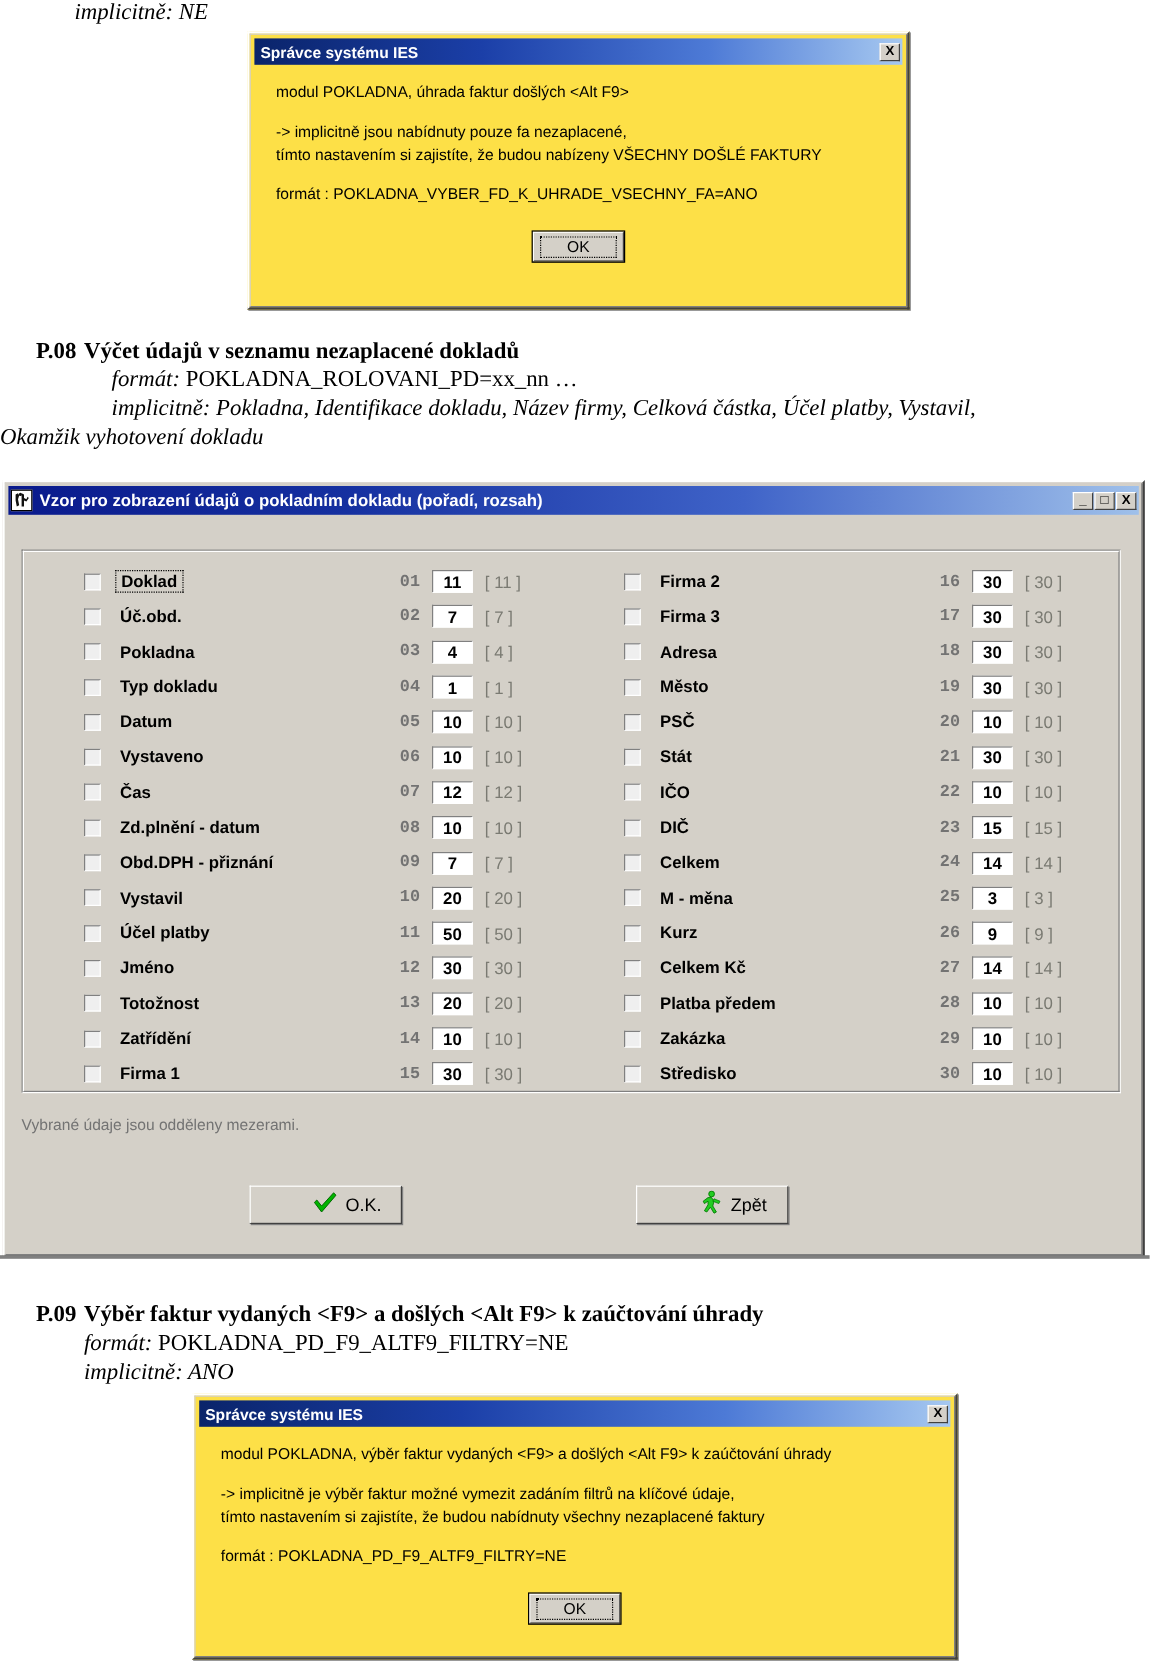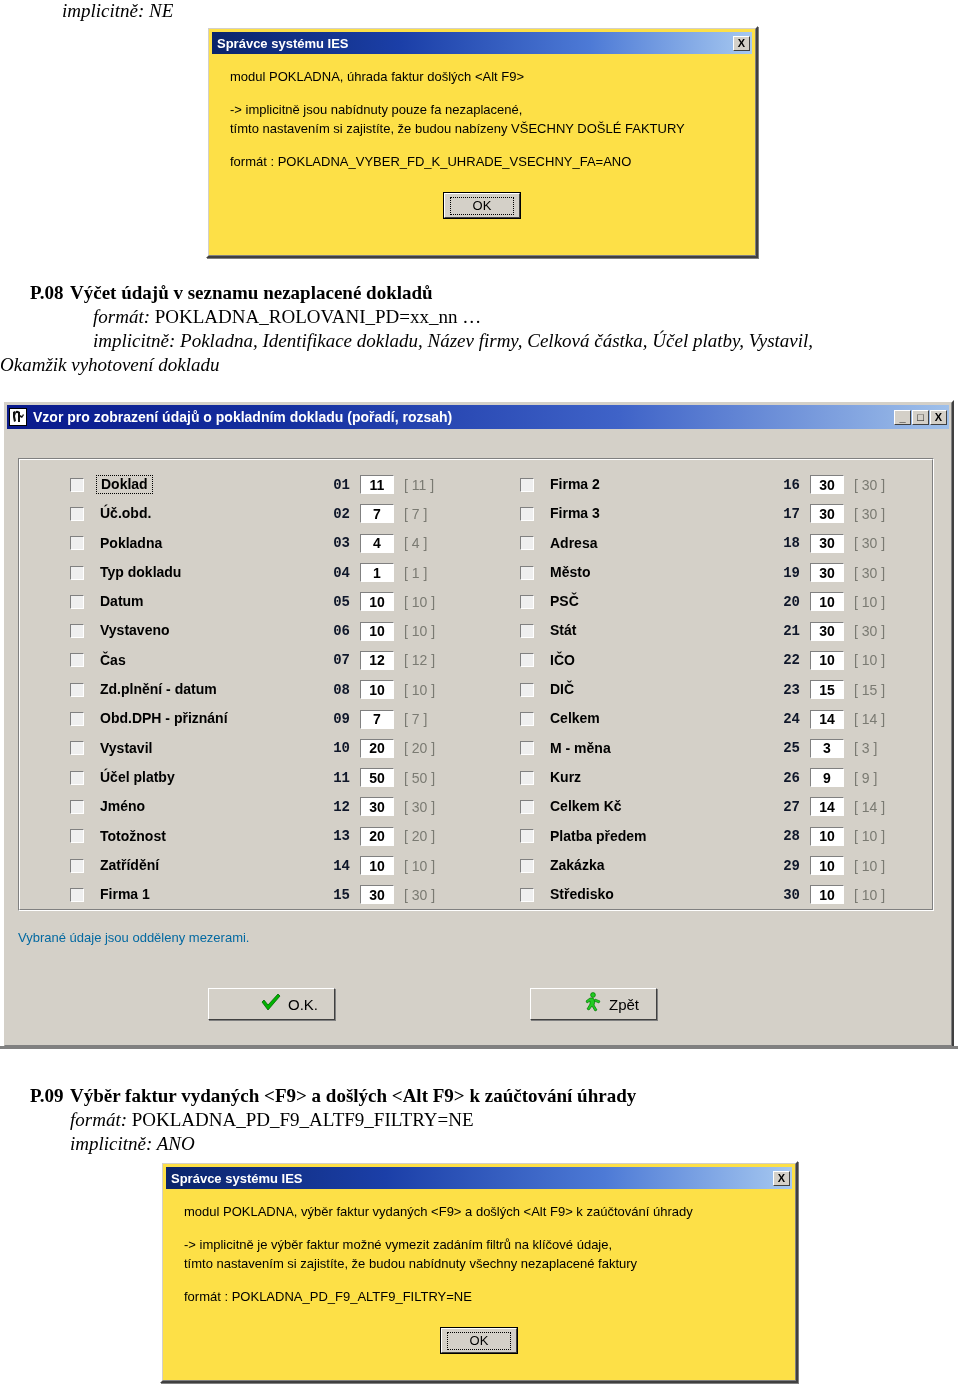--- a/index.html
+++ b/index.html
@@ -308,21 +308,21 @@
     margin-left: 12px;
   }
   .idx {
     position: absolute;
     left: 258px;
     width: 22px;
     text-align: right;
     font-size: 14px;
     font-weight: bold;
     font-family: "Liberation Mono", monospace;
-    color: #0f172a;
+    color: #737373;
   }
   .numbox {
     position: absolute;
     left: 290px;
     width: 34px; height: 19px;
     background: #ffffff;
     border-top: 1px solid #808080;
     border-left: 1px solid #808080;
     border-right: 1px solid #ffffff;
     border-bottom: 1px solid #ffffff;
@@ -344,21 +344,21 @@
     font-family: "Liberation Sans", sans-serif;
     text-align: left;
     letter-spacing: 0px;
   }
 
   
   #notes {
     position: absolute;
     left: 18px; top: 928px;
     font-size: 13px;
-    color: #0369a1;
+    color: #737373;
     font-family: "Liberation Sans", sans-serif;
     line-height: 1.55;
   }
   #notes div { white-space: nowrap; }
 
   #action-row {
     position: absolute;
     left: 0; top: 988px;
     width: 952px;
     height: 40px;

